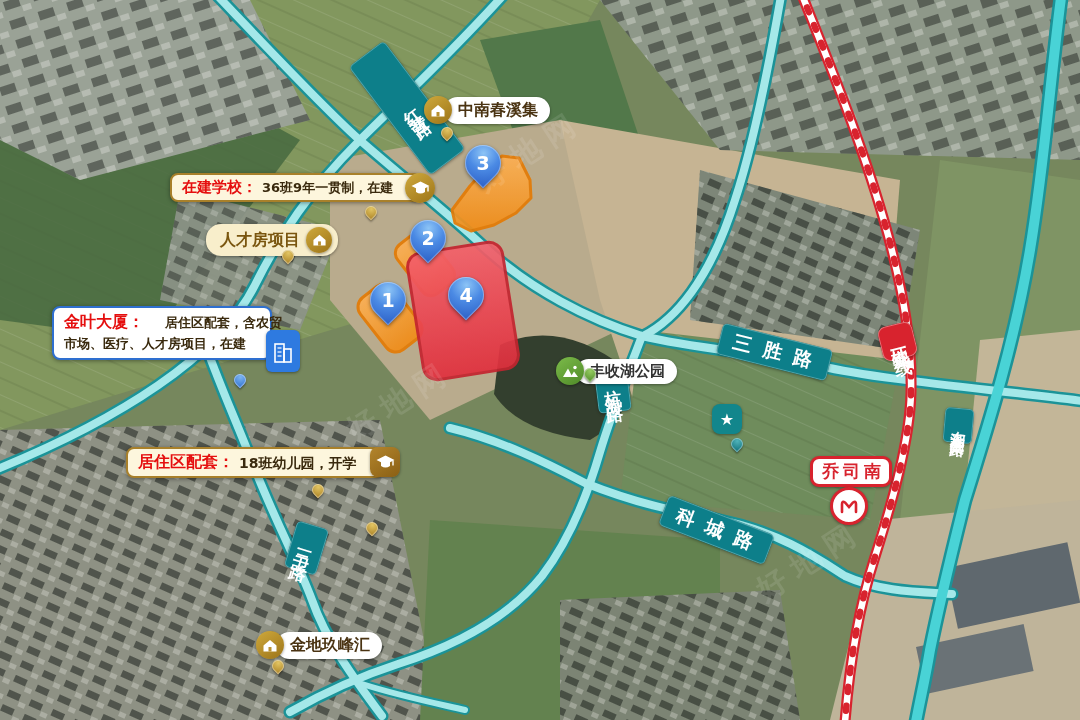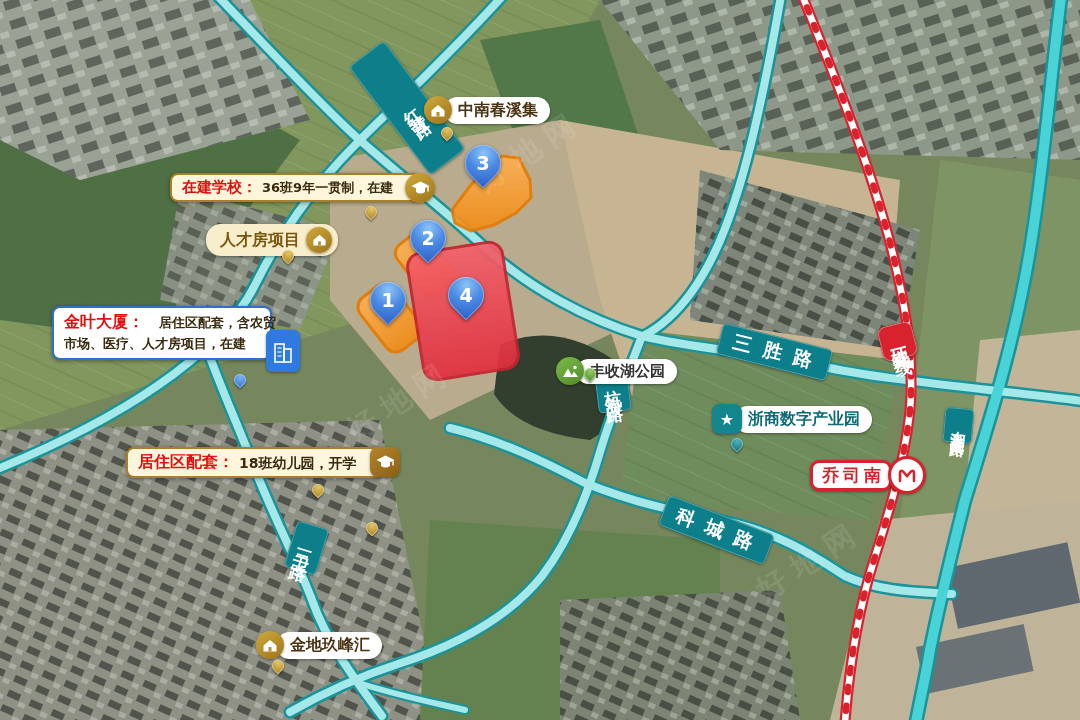--- a/index.html
+++ b/index.html
@@ -17,21 +17,21 @@
             padding:12px 5px;font-size:17px;letter-spacing:8px;}
   .ribbon.metro{background:#d8232e;box-shadow:inset 0 0 0 1px rgba(255,255,255,.35),0 1px 3px rgba(0,0,0,.4);}
 
   
   .callout{position:absolute;display:flex;align-items:flex-end;background:#fdf6dd;
            border:2px solid #a8802a;border-radius:8px;padding:3px 10px;white-space:nowrap;
            box-shadow:0 1px 4px rgba(0,0,0,.4);z-index:21;}
   .callout .pfx{color:#e50f0f;font-weight:bold;font-size:15px;}
   .callout .txt{color:#3a2a0e;font-weight:bold;font-size:13px;margin-left:5px;}
   .callout.blue{background:#ffffff;border:2px solid #2e6fd0;display:block;padding:4px 10px;}
-  .callout.blue .txt{margin-left:10px;}
+  .callout.blue .txt{margin-left:16px;}
   .cap-circle,.cap-square{position:absolute;display:flex;align-items:center;justify-content:center;
           width:30px;height:30px;background:linear-gradient(145deg,#cfa93c,#9c7418);
           box-shadow:0 1px 3px rgba(0,0,0,.4);}
   .cap-circle{border-radius:50%;}
   .cap-square{border-radius:8px;background:linear-gradient(145deg,#b3852c,#8a5f14);}
   .blue-panel{position:absolute;width:34px;height:42px;background:#2e7ae0;border-radius:6px;
           display:flex;align-items:center;justify-content:center;box-shadow:0 1px 3px rgba(0,0,0,.4);}
 
   
   .poi{position:absolute;display:flex;align-items:center;white-space:nowrap;z-index:21;}
@@ -180,21 +180,21 @@
   <span class="wm" style="left:750px;top:540px;">好地网</span>
 
   <div class="ribbon v" style="left:385px;top:40px;width:34px;height:112px;transform:rotate(-37deg);">红普路</div>
   <div class="ribbon h" style="left:718px;top:336px;transform:rotate(14deg);">三胜路</div>
   <div class="ribbon v" style="left:596px;top:364px;transform:rotate(-7deg);">杭海路</div>
   <div class="ribbon h" style="left:660px;top:514px;transform:rotate(21deg);">科城路</div>
   <div class="ribbon v" style="left:290px;top:524px;transform:rotate(17deg);">三卫路</div>
   <div class="ribbon v" style="left:944px;top:408px;font-size:15px;letter-spacing:3px;padding:10px 5px;transform:rotate(5deg);">东湖高架路</div>
   <div class="ribbon v metro" style="left:880px;top:324px;font-size:17px;letter-spacing:3px;padding:10px 6px;transform:rotate(-14deg);border-radius:8px;">地铁一号线</div>
 
-  <div class="station" style="left:810px;top:456px;">
+  <div class="station" style="left:810px;top:456px;flex-direction:column;">
     <span class="pill">乔司南</span>
     <span class="logo">
       <svg width="18" height="16" viewBox="0 0 18 16">
         <path d="M2,14 V6 Q2,2.5 5,4.5 L9,9 L13,4.5 Q16,2.5 16,6 V14" fill="none" stroke="#d8232e" stroke-width="2.6" stroke-linecap="round"></path>
       </svg>
     </span>
   </div>
 
   <div class="poi" style="left:424px;top:96px;">
     <span class="ico gold">
@@ -224,21 +224,20 @@
         <polygon points="1,13 6,4.5 10.5,13" fill="#fff"></polygon>
         <polygon points="8.5,13 12,7.5 16,13" fill="#fff"></polygon>
         <circle cx="13" cy="3.5" r="1.7" fill="#fff"></circle>
       </svg>
     </span>
     <span class="pill">丰收湖公园</span>
   </div>
 
   <div class="poi" style="left:712px;top:404px;">
     <span class="ico teal" style="width:30px;height:30px;">★</span>
-    <span class="pill teal-t">浙商数字产业园</span>
   </div>
 
   <div class="poi" style="left:256px;top:631px;">
     <span class="ico gold">
       <svg width="16" height="15" viewBox="0 0 16 15">
           <path d="M1.5,7.5 L8,2 L14.5,7.5 V13.5 H1.5 Z" fill="#fff"></path>
           <rect x="6.5" y="9" width="3" height="4.5" fill="#b8902f"></rect>
         </svg>
     </span>
     <span class="pill" style="color:#4a3312;font-size:16px;">金地玖峰汇</span>

